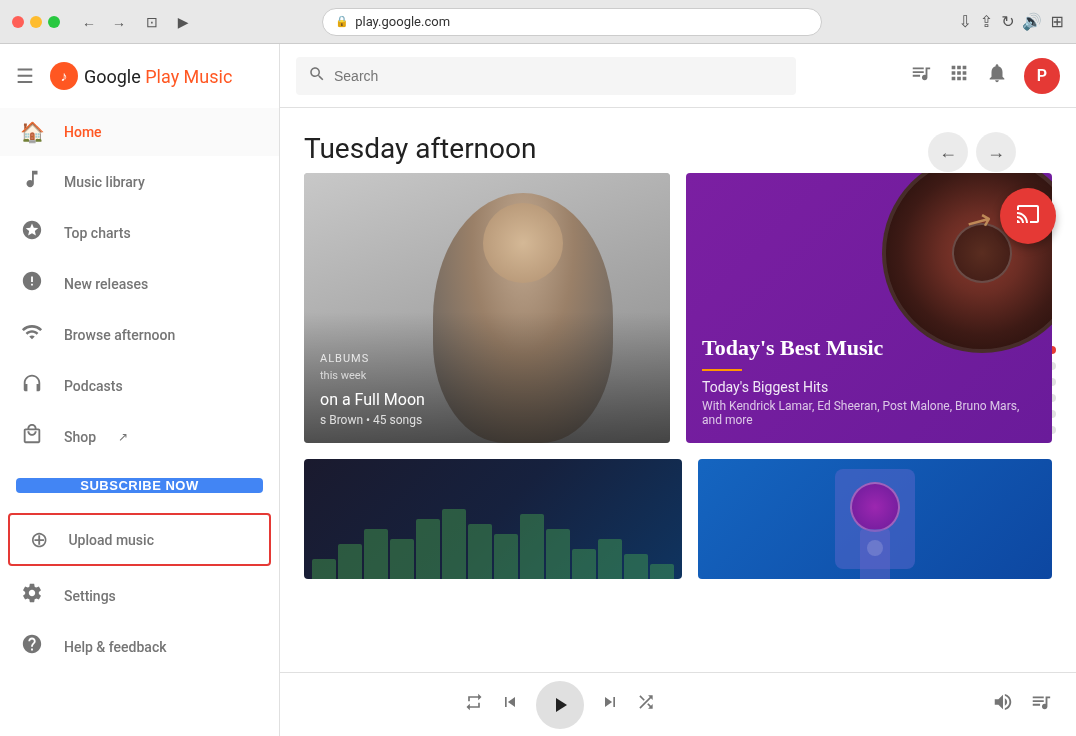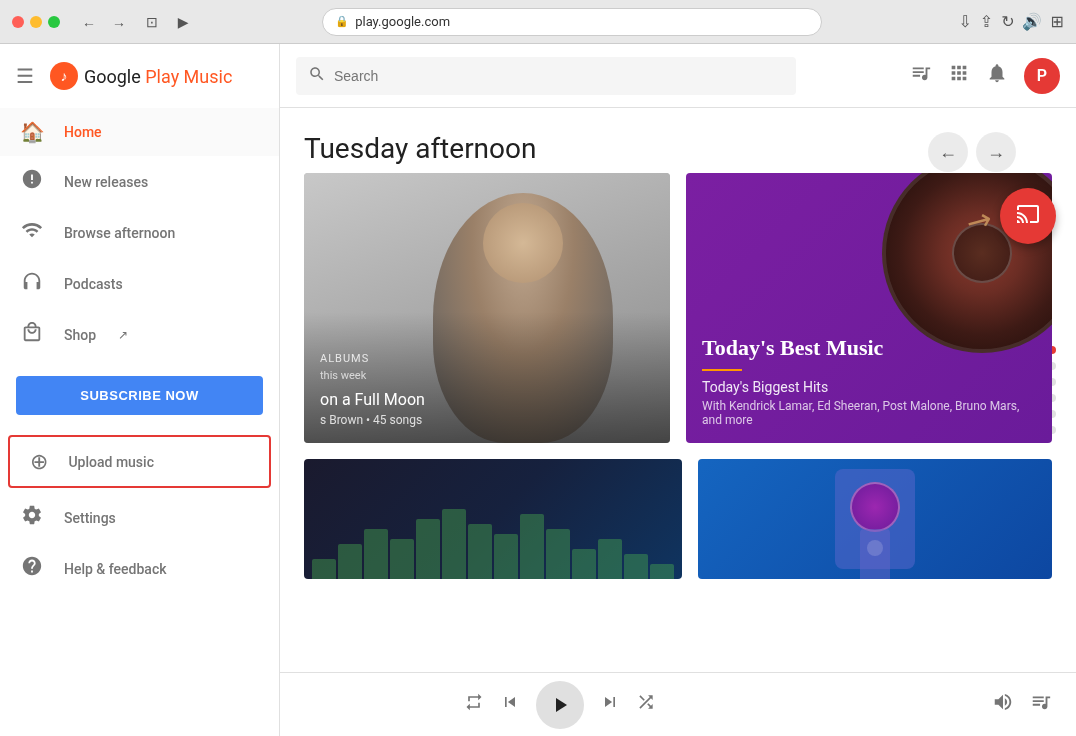--- a/index.html
+++ b/index.html
@@ -85,21 +85,20 @@
     .nav-item.active { color: #ff5722; background: #fafafa; }
     .nav-item .nav-icon { font-size: 20px; width: 24px; text-align: center; }
     .nav-item-label { font-size: 14px; }
 
     .subscribe-btn {
       margin: 16px;
       background: #4285f4;
       color: white;
       border: none;
       border-radius: 4px;
-      padding: 12px;
       font-size: 13px;
       font-weight: 600;
       letter-spacing: 0.5px;
       cursor: pointer;
       text-transform: uppercase;
     }
 
     .upload-music-item {
       display: flex;
       align-items: center;
@@ -436,22 +435,38 @@
         </svg>
         <span class="app-logo-text">Google <span>Play Music</span></span>
       </div>
     </div>
 
     <div class="nav-item active">
       <span class="nav-icon">🏠</span>
       <span class="nav-item-label">Home</span>
     </div>
 
-
-
+    <div class="nav-item">
+      <span class="nav-icon">
+        <svg width="22" height="22" viewBox="0 0 24 24" fill="#757575">
+            <path d="M12 3v10.55c-.59-.34-1.27-.55-2-.55-2.21 0-4 1.79-4 4s1.79 4 4 4 4-1.79 4-4V7h4V3h-6z"></path>
+          </svg>
+      </span>
+      <span class="nav-item-label">Music library</span>
+    </div>
+
+
+    <div class="nav-item">
+      <span class="nav-icon">
+        <svg width="22" height="22" viewBox="0 0 24 24" fill="#757575">
+            <path d="M11.99 2C6.47 2 2 6.48 2 12s4.47 10 9.99 10C17.52 22 22 17.52 22 12S17.52 2 11.99 2zm4.24 16L12 15.45 7.77 18l1.12-4.81-3.73-3.23 4.92-.42L12 5l1.92 4.53 4.92.42-3.73 3.23L16.23 18z"></path>
+          </svg>
+      </span>
+      <span class="nav-item-label">Top charts</span>
+    </div>
 
     <div class="nav-item">
       <span class="nav-icon">
         <svg width="22" height="22" viewBox="0 0 24 24" fill="#757575">
             <path d="M12 2C6.48 2 2 6.48 2 12s4.48 10 10 10 10-4.48 10-10S17.52 2 12 2zm1 15h-2v-2h2v2zm0-4h-2V7h2v6z"></path>
           </svg>
       </span>
       <span class="nav-item-label">New releases</span>
     </div>
 

